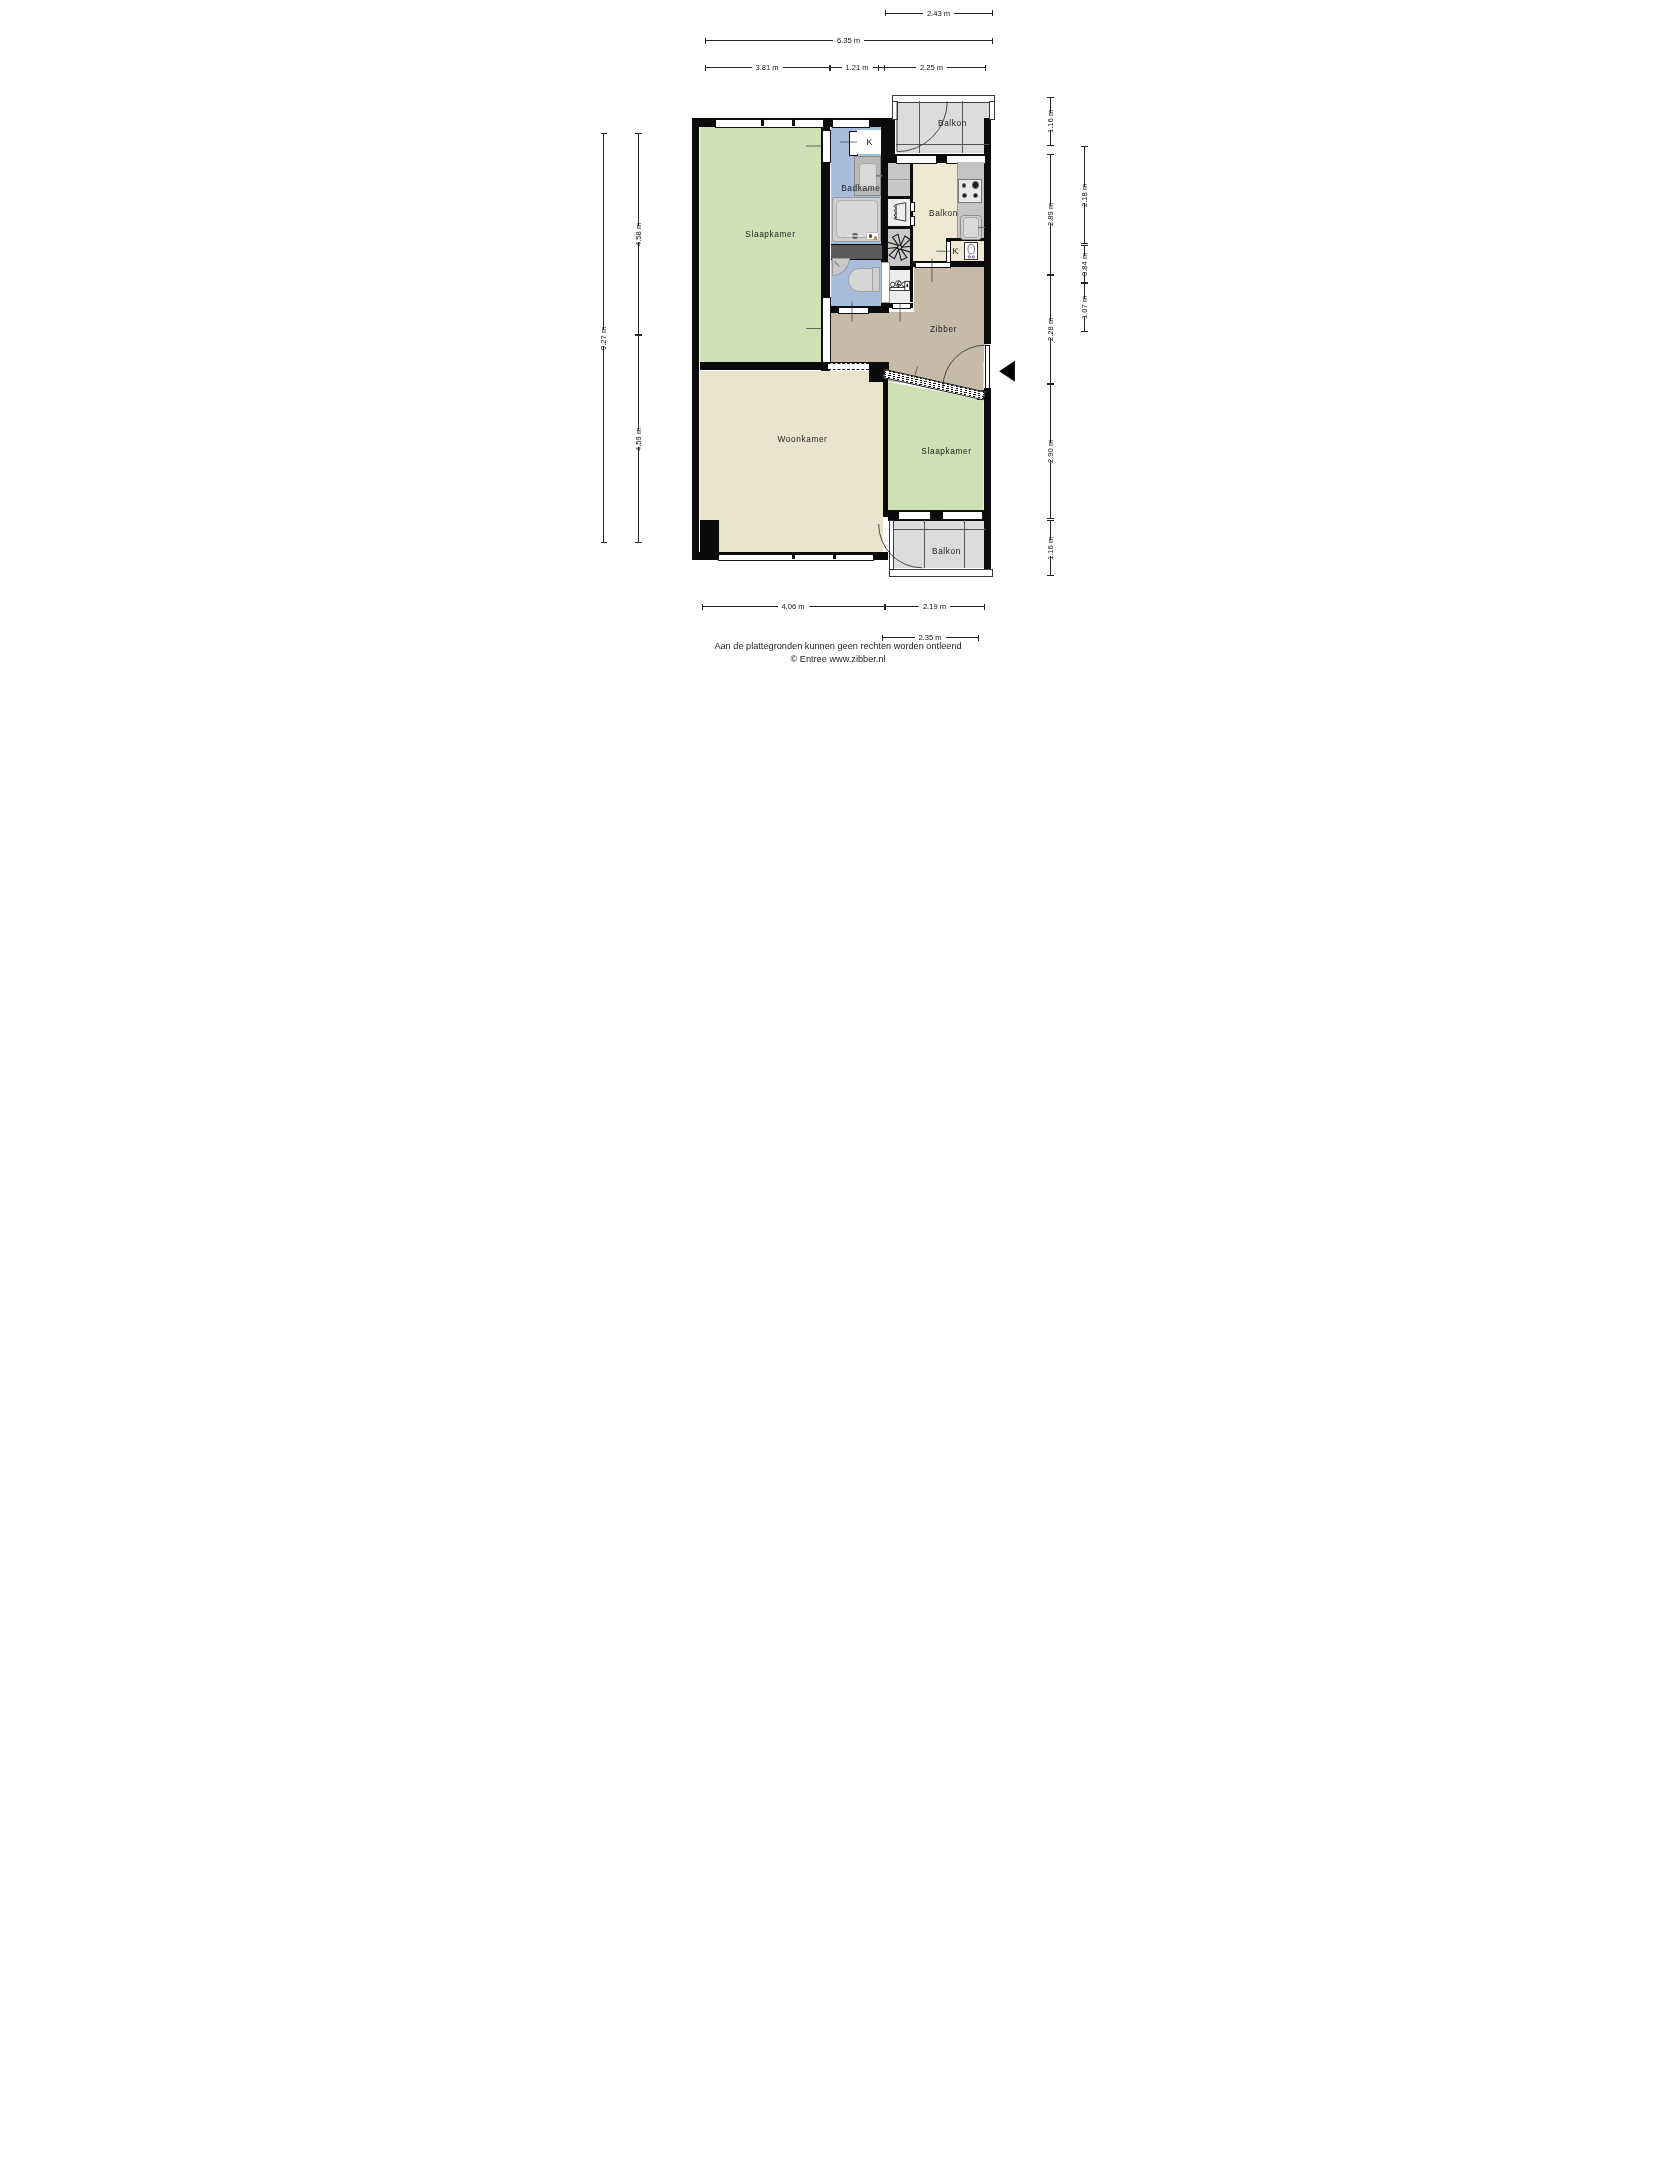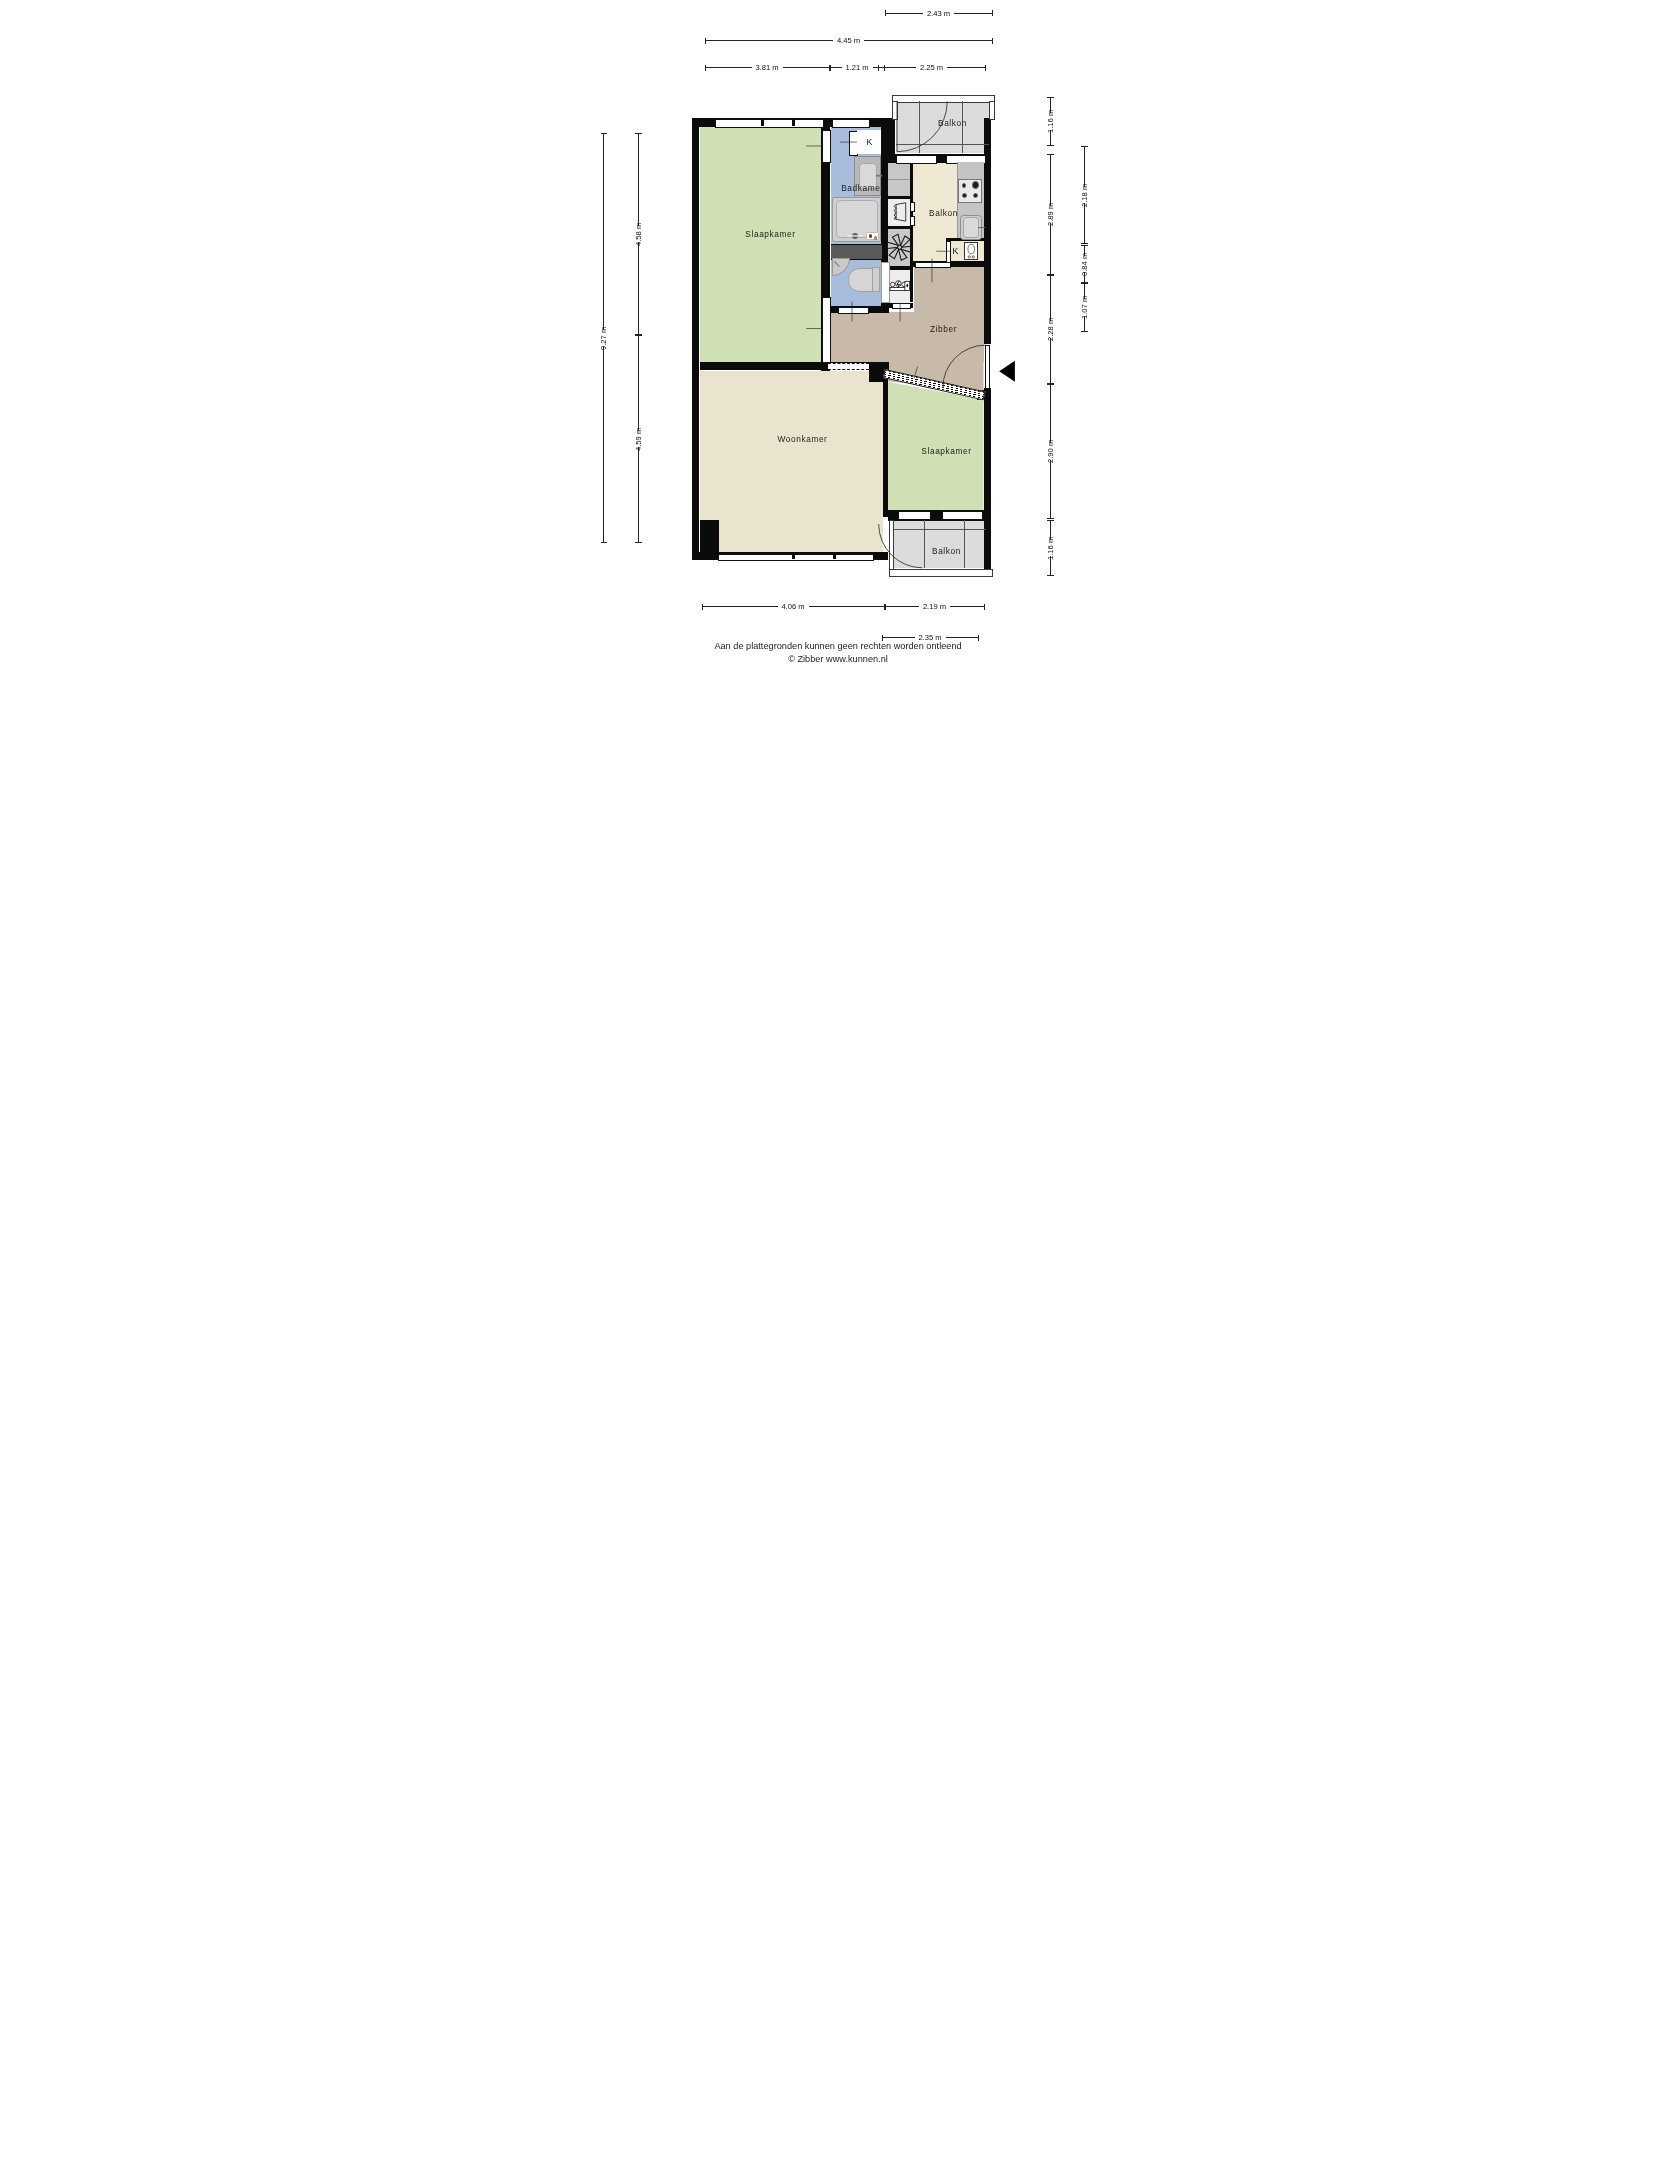--- a/index.html
+++ b/index.html
@@ -216,21 +216,21 @@
   <div class="dimh" style="left:298px;top:9.2px;width:108px;">
     <i class="tk"></i>
       <i class="ln"></i>
       <b class="dim-lbl">2.43 m</b>
       <i class="ln"></i>
       <i class="tk"></i>
     </div>
   <div class="dimh" style="left:118px;top:37px;width:288px;">
     <i class="tk"></i>
       <i class="ln"></i>
-      <b class="dim-lbl">4.45 m</b>
+      <b class="dim-lbl">6.35 m</b>
       <i class="ln"></i>
       <i class="tk"></i>
     </div>
   <div class="dimh" style="left:118px;top:64px;width:125px;">
     <i class="tk"></i>
       <i class="ln"></i>
       <b class="dim-lbl">3.81 m</b>
       <i class="ln"></i>
       <i class="tk"></i>
     </div>
@@ -345,16 +345,16 @@
     </div>
   <div class="dimh" style="left:295px;top:634px;width:97px;">
     <i class="tk"></i>
       <i class="ln"></i>
       <b class="dim-lbl">2.35 m</b>
       <i class="ln"></i>
       <i class="tk"></i>
     </div>
 
   <div class="footer-line" style="top:641px;">Aan de plattegronden kunnen geen rechten worden ontleend</div>
-  <div class="footer-line" style="top:654px;">© Zibber www.kunnen.nl</div>
+  <div class="footer-line" style="top:654px;">© Entree www.zibber.nl</div>
 
 </div>
 
 
 </body></html>

